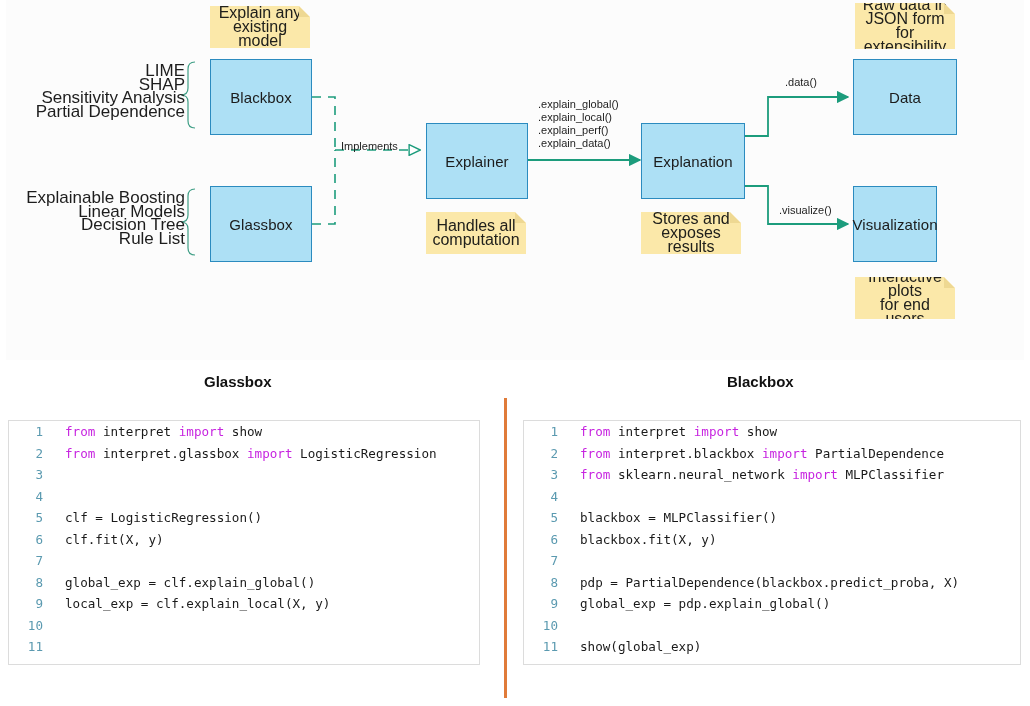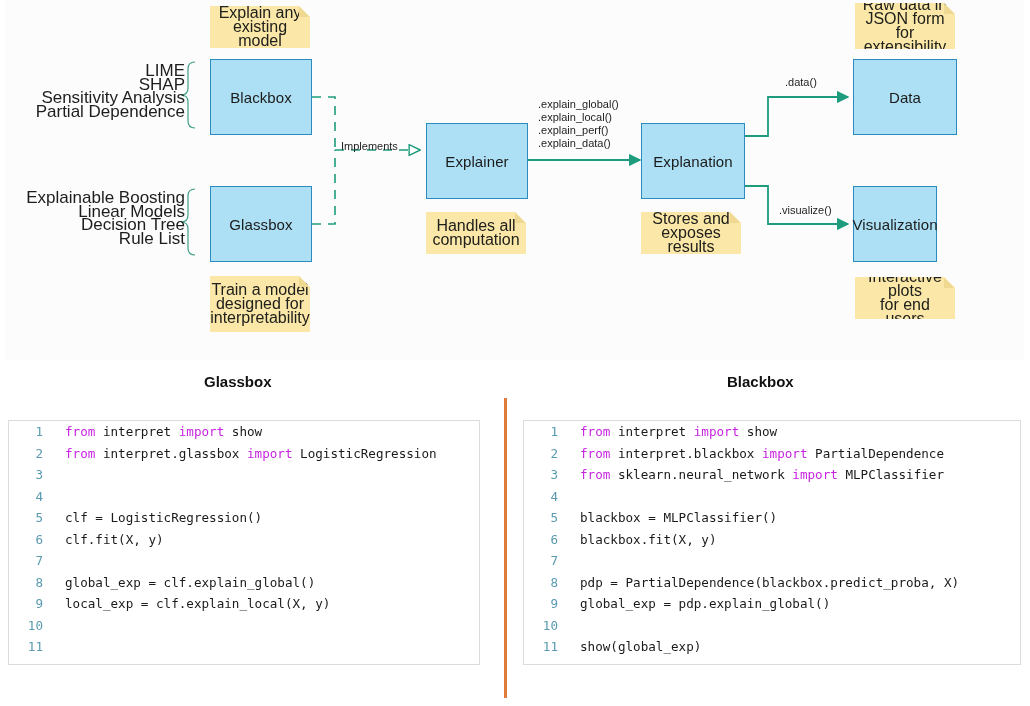--- a/index.html
+++ b/index.html
@@ -170,26 +170,20 @@
 
     <path d="M 745 186 L 768 186 L 768 224 L 848 224" fill="none" stroke="#1c9c7c" stroke-width="1.8" marker-end="url(#arrowSolid)"></path>
   </svg>
 
   <div class="note" style="left:210px; top:6px; width:100px; height:42px;">
     <span class="fold"></span>
     <span style="white-space:pre-line">Explain any
 existing model</span>
   </div>
 
-  <div class="note" style="left:210px; top:276px; width:100px; height:56px;">
-    <span class="fold"></span>
-    <span style="white-space:pre-line">Train a model
-designed for
-interpretability</span>
-  </div>
 
   <div class="note" style="left:426px; top:212px; width:100px; height:42px;">
     <span class="fold"></span>
     <span style="white-space:pre-line">Handles all
 computation</span>
   </div>
 
   <div class="note" style="left:641px; top:212px; width:100px; height:42px;">
     <span class="fold"></span>
     <span style="white-space:pre-line">Stores and

